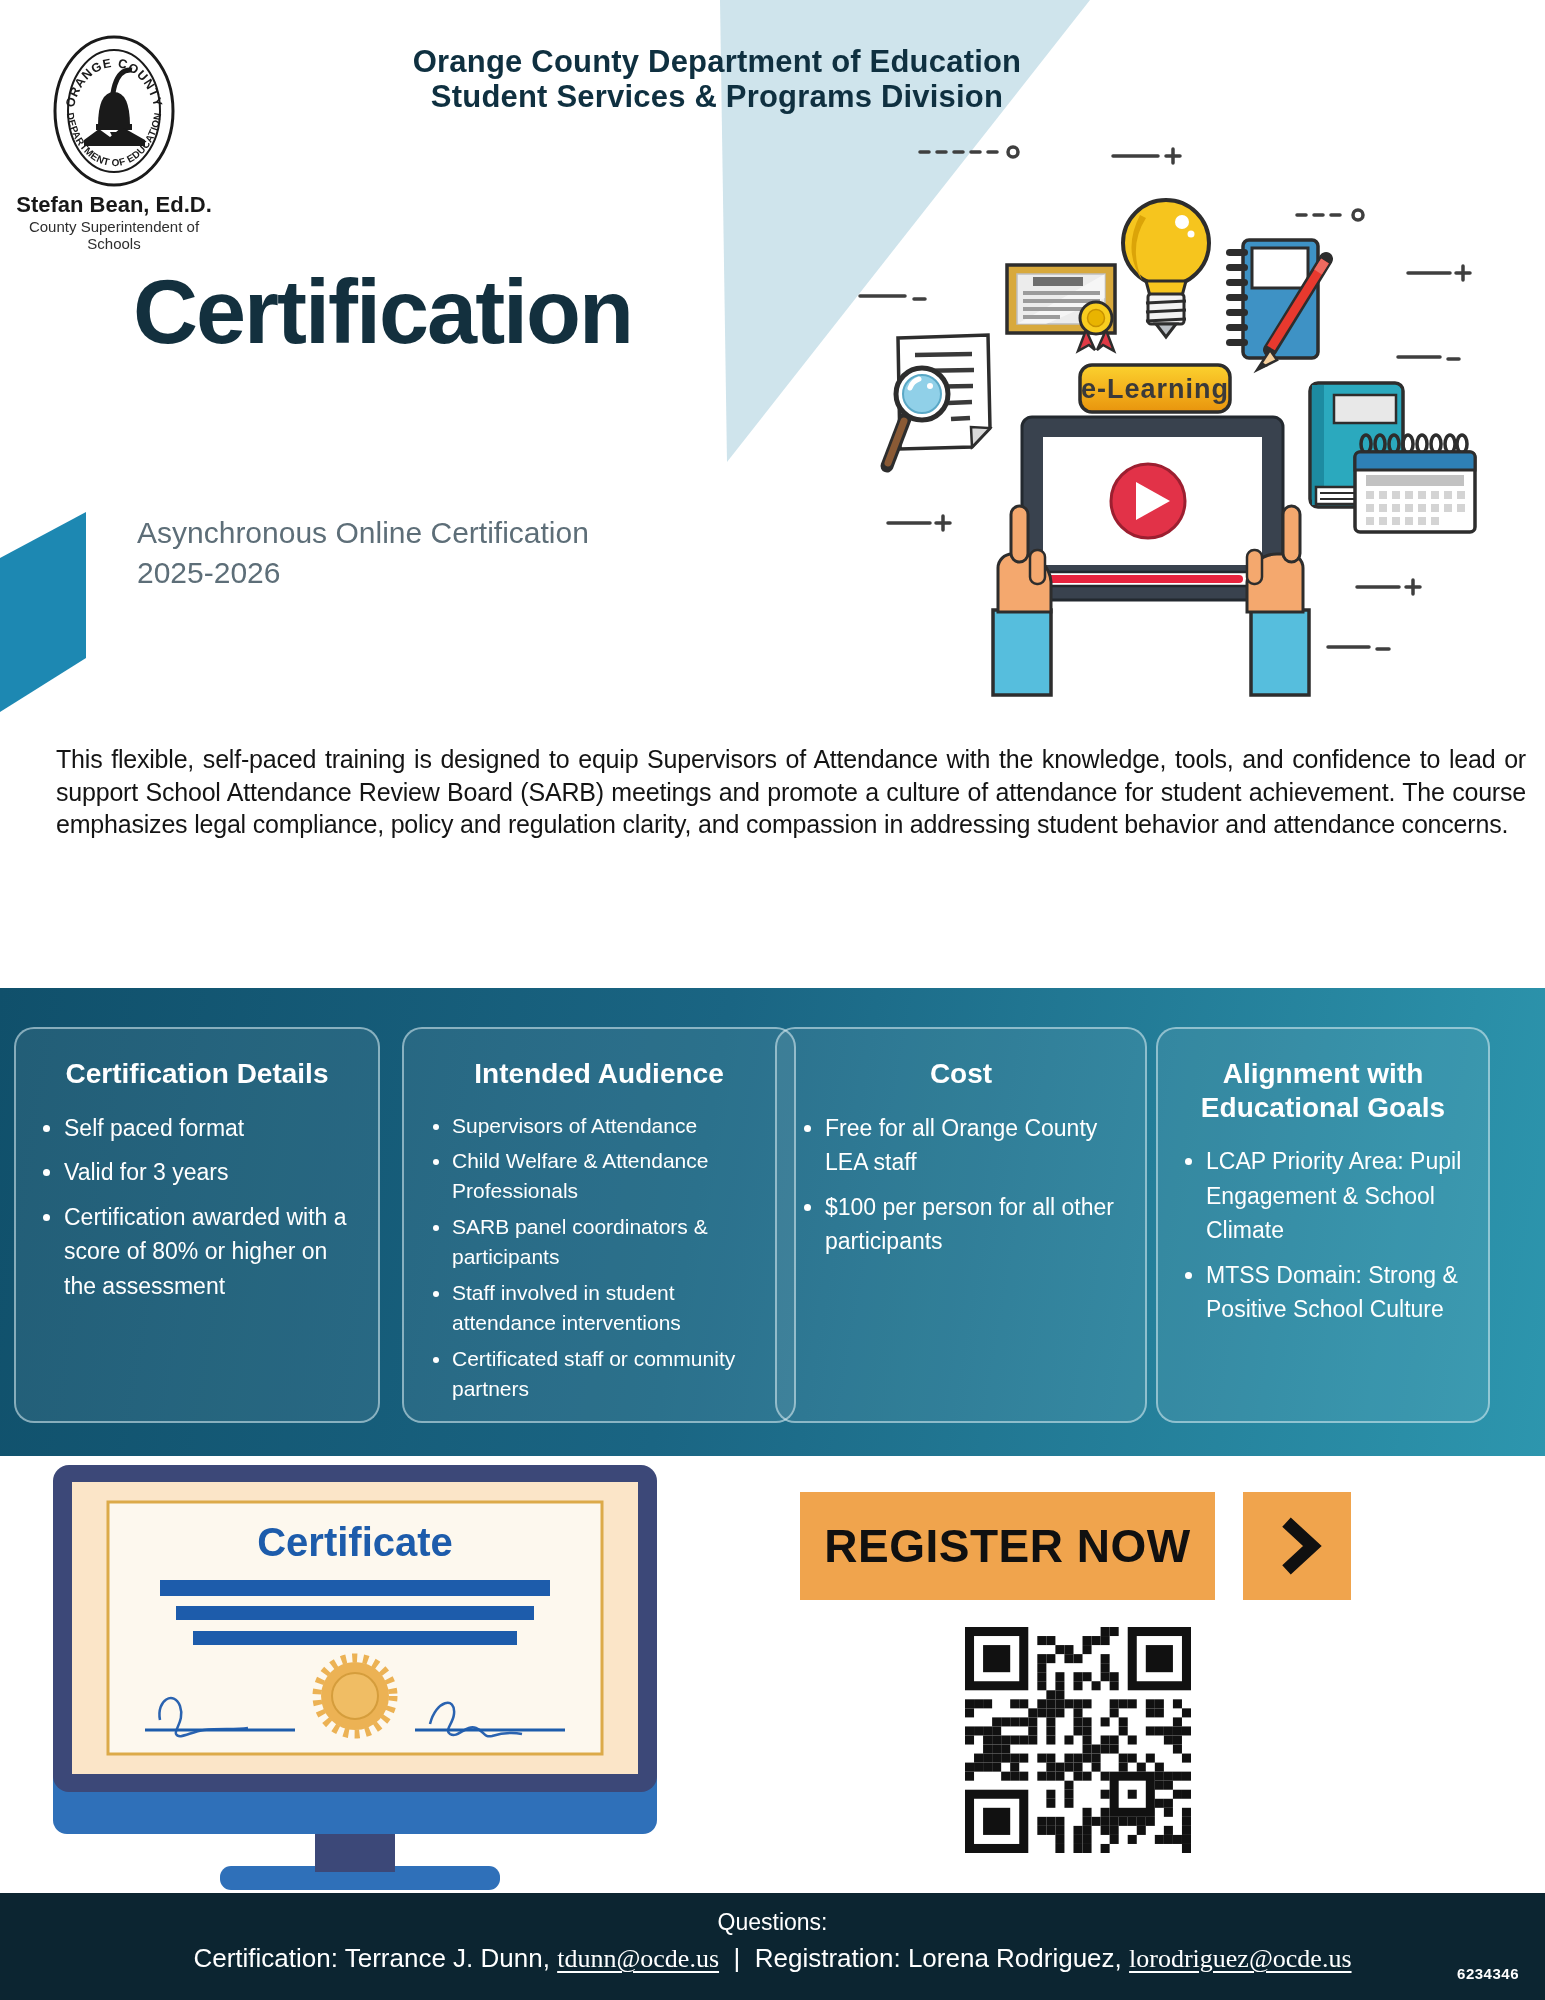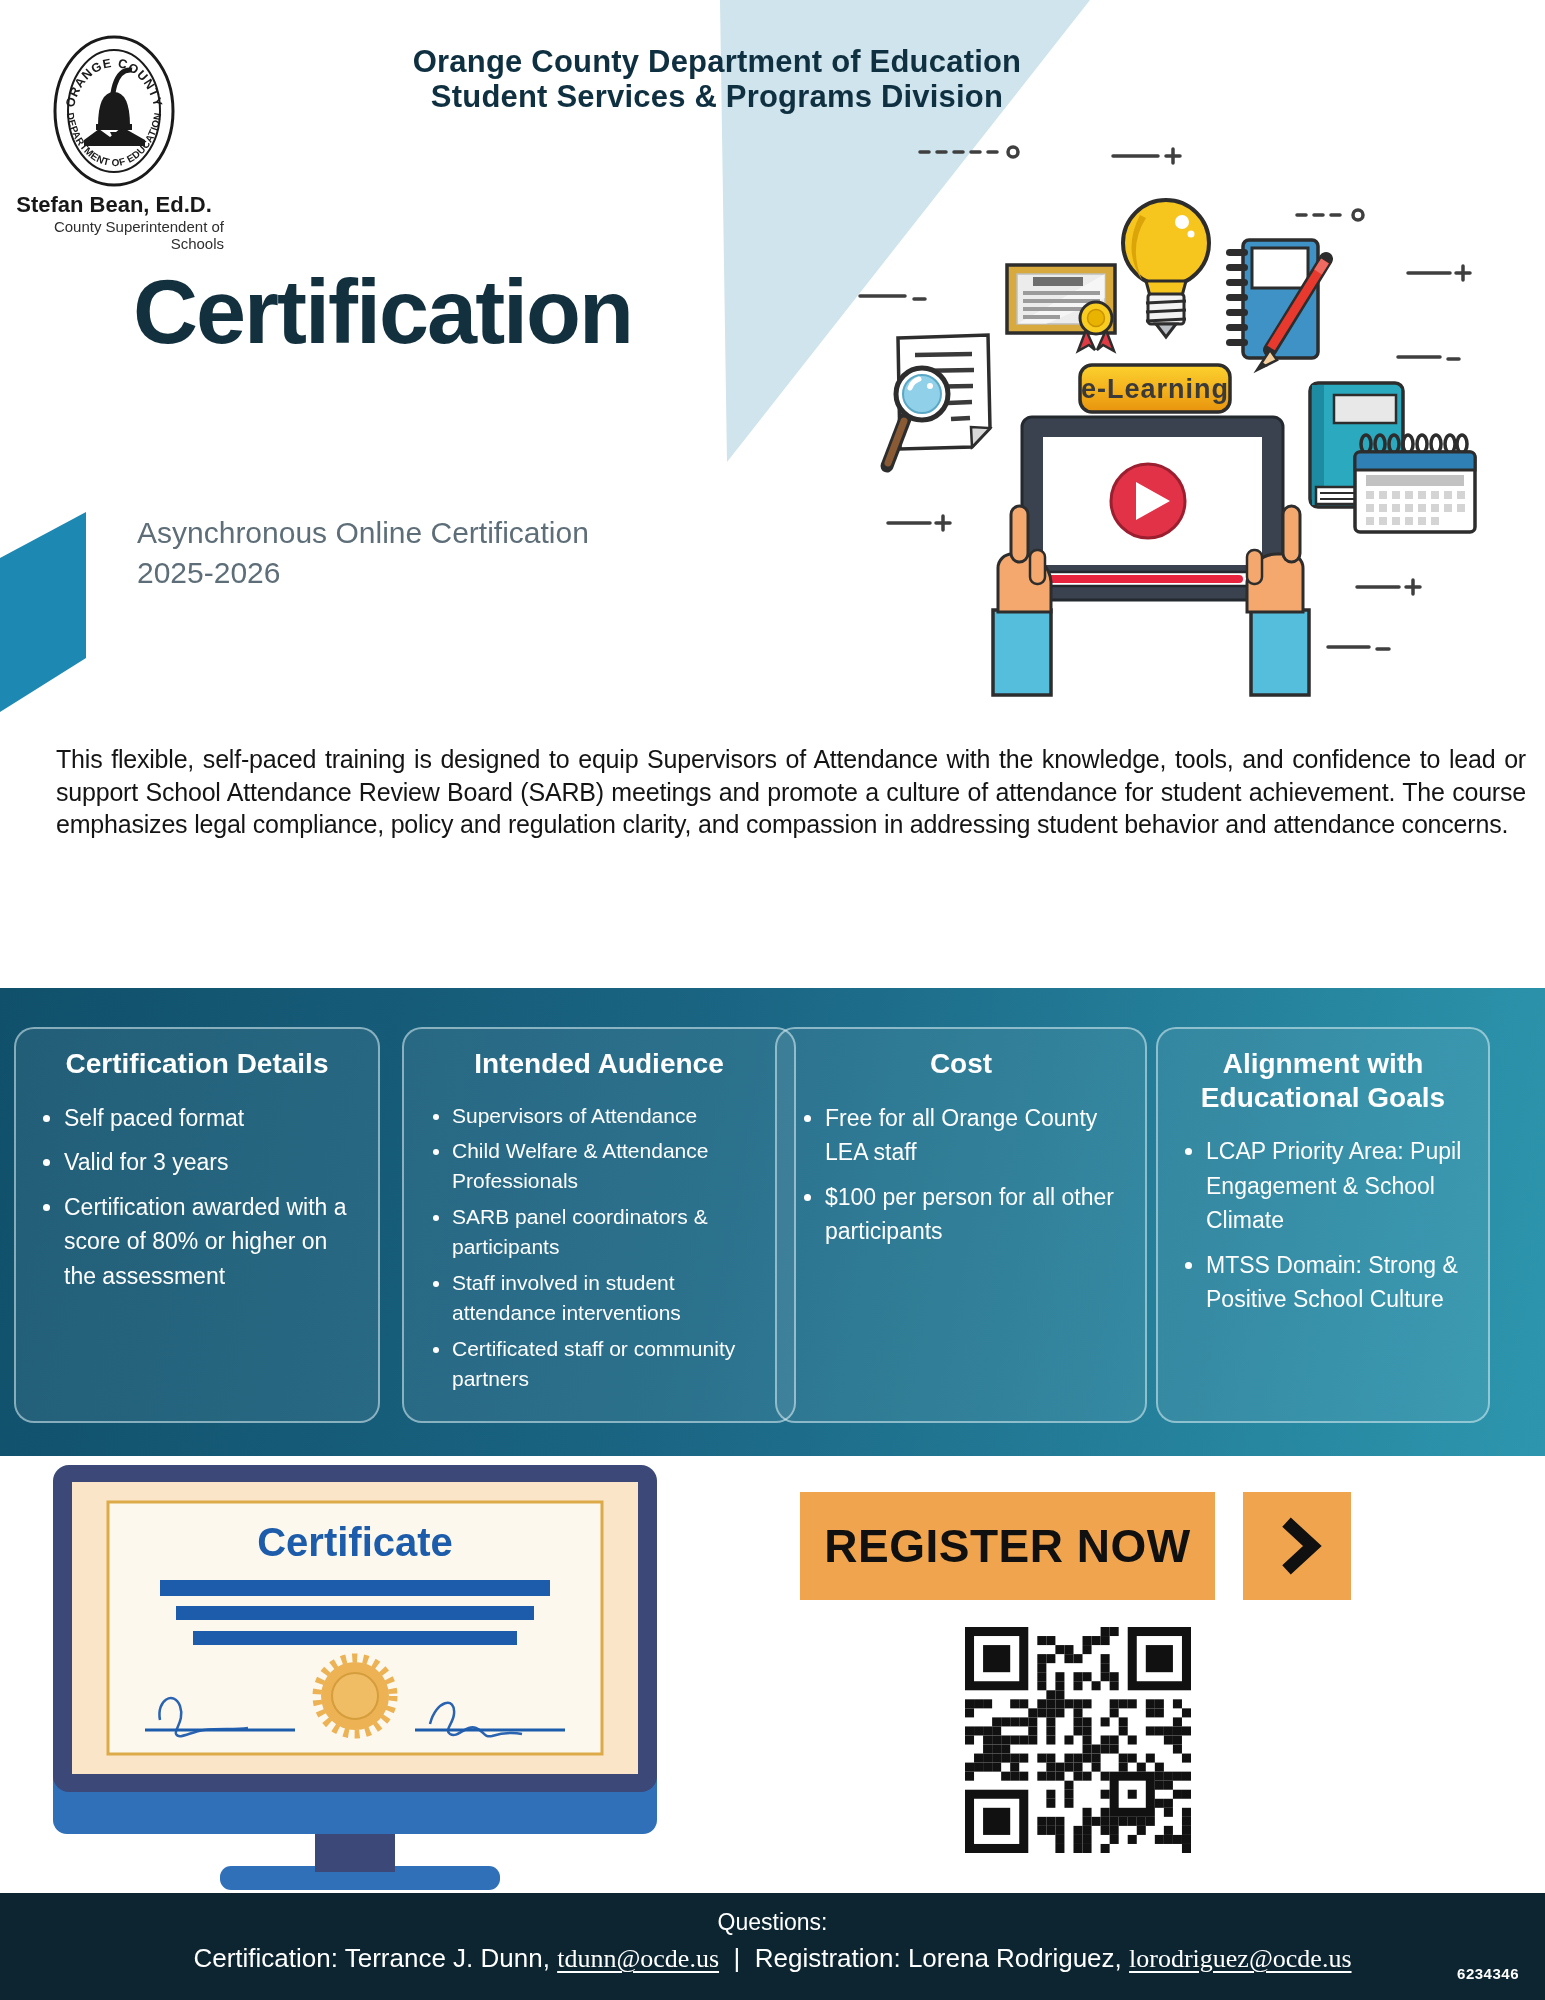--- a/index.html
+++ b/index.html
@@ -8,42 +8,42 @@
 
   
   .tri-svg{position:absolute;left:0;top:0;pointer-events:none;}
   .left-accent{position:absolute;left:0;top:512px;width:86px;height:200px;background:#1d88b2;
         clip-path:polygon(0 23%,100% 0,100% 73%,0 100%);}
 
   
   .logo{position:absolute;left:52px;top:34px;width:124px;height:154px;overflow:visible;}
   .sup-name{position:absolute;left:4px;top:192px;width:220px;text-align:center;
         font-size:22px;font-weight:700;color:#181818;}
-  .sup-title{position:absolute;left:4px;top:218px;width:220px;text-align:right;
+  .sup-title{position:absolute;left:4px;top:218px;width:220px;text-align:center;
         font-size:15px;color:#2e2e2e;}
   .org-text{position:absolute;left:338px;top:44px;width:758px;text-align:center;
         font-size:31px;font-weight:800;color:#0f3040;line-height:1.14;letter-spacing:.2px;}
 
   
   .hero-title{position:absolute;left:133px;top:260px;font-size:90px;font-weight:800;
         color:#13303e;line-height:1.17;letter-spacing:-2px;}
   .hero-subtitle{position:absolute;left:137px;top:513px;font-size:30px;color:#5d6e78;line-height:1.33;}
 
   .illus{position:absolute;left:850px;top:140px;}
 
   
   .intro{position:absolute;left:56px;top:743px;width:1470px;font-size:25px;line-height:1.3;
         color:#141414;text-align:justify;letter-spacing:-0.2px;}
 
   
   .band{position:absolute;left:0;top:988px;width:1545px;height:468px;
         background:linear-gradient(100deg,#10506b 0%,#1a6583 45%,#2d96ae 100%);}
   .card{position:absolute;top:1027px;height:396px;box-sizing:border-box;border-radius:20px;
         border:2px solid rgba(216,236,242,.55);background:rgba(255,255,255,.08);
-        color:#fff;padding:16px 22px 0 22px;}
+        color:#fff;padding:26px 22px 0 22px;}
   .card h3{margin:2px 0 20px 0;text-align:center;font-size:28px;font-weight:800;line-height:1.2;}
   .card ul{margin:0;padding-left:26px;}
   .card li{font-size:23px;line-height:1.5;margin-bottom:10px;}
   .card-1{left:14px;width:366px;}
   .card-2{left:402px;width:394px;}
   .card-2 li{font-size:21px;line-height:1.45;margin-bottom:5px;}
   .card-3{left:775px;width:372px;}
   .card-4{left:1156px;width:334px;}
 
   

